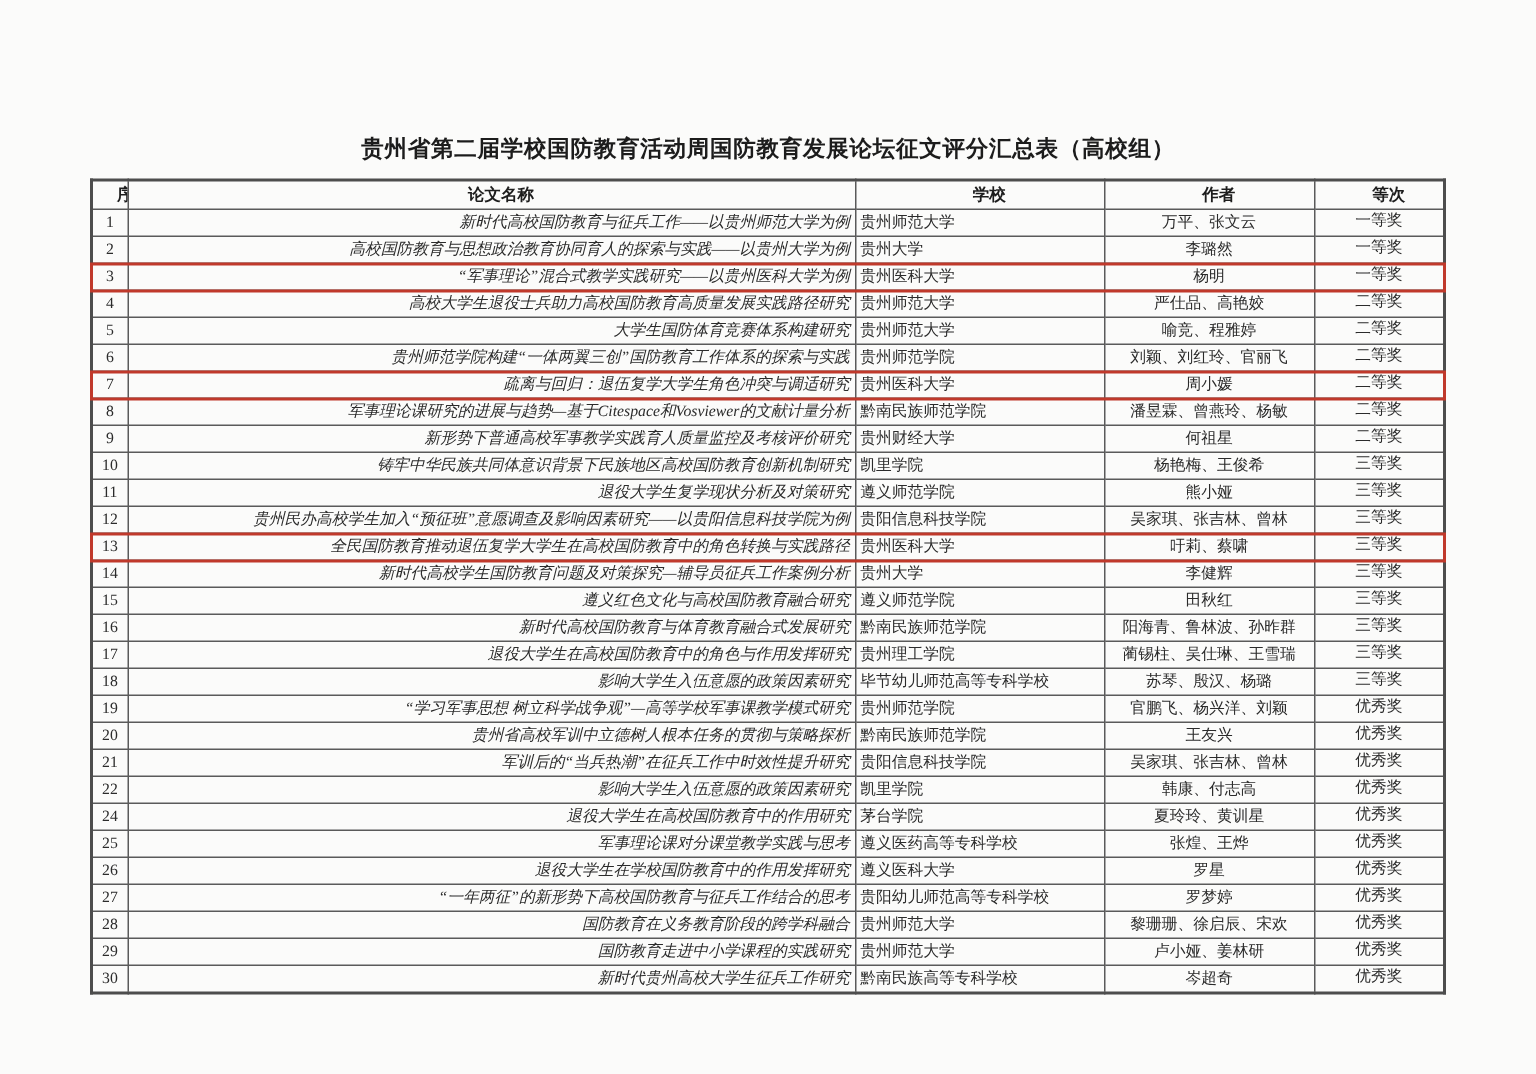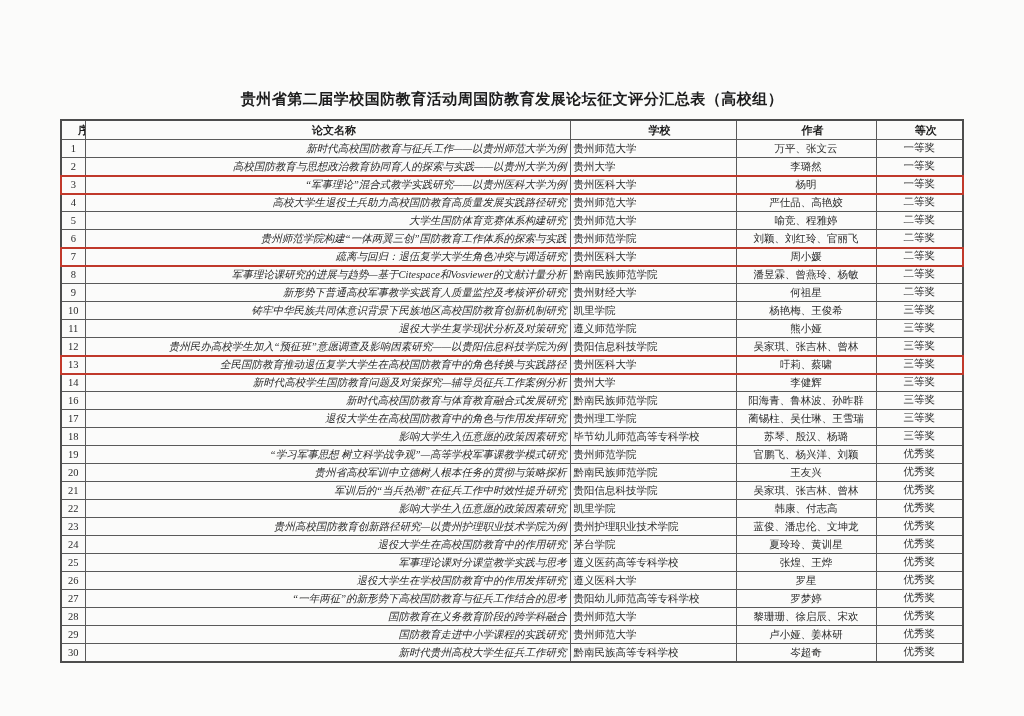--- a/index.html
+++ b/index.html
@@ -182,20 +182,27 @@
           <td class="c-award">三等奖</td>
         </tr>
         <tr>
           <td class="c-no">14</td>
           <td class="c-title">新时代高校学生国防教育问题及对策探究—辅导员征兵工作案例分析</td>
           <td class="c-school">贵州大学</td>
           <td class="c-author">李健辉</td>
           <td class="c-award">三等奖</td>
         </tr>
         <tr>
+          <td class="c-no">15</td>
+          <td class="c-title">遵义红色文化与高校国防教育融合研究</td>
+          <td class="c-school">遵义师范学院</td>
+          <td class="c-author">田秋红</td>
+          <td class="c-award">三等奖</td>
+        </tr>
+        <tr>
           <td class="c-no">16</td>
           <td class="c-title">新时代高校国防教育与体育教育融合式发展研究</td>
           <td class="c-school">黔南民族师范学院</td>
           <td class="c-author">阳海青、鲁林波、孙昨群</td>
           <td class="c-award">三等奖</td>
         </tr>
         <tr>
           <td class="c-no">17</td>
           <td class="c-title">退役大学生在高校国防教育中的角色与作用发挥研究</td>
           <td class="c-school">贵州理工学院</td>
@@ -228,27 +235,20 @@
           <td class="c-title">军训后的“当兵热潮”在征兵工作中时效性提升研究</td>
           <td class="c-school">贵阳信息科技学院</td>
           <td class="c-author">吴家琪、张吉林、曾林</td>
           <td class="c-award">优秀奖</td>
         </tr>
         <tr>
           <td class="c-no">22</td>
           <td class="c-title">影响大学生入伍意愿的政策因素研究</td>
           <td class="c-school">凯里学院</td>
           <td class="c-author">韩康、付志高</td>
-          <td class="c-award">优秀奖</td>
-        </tr>
-        <tr>
-          <td class="c-no">23</td>
-          <td class="c-title">贵州高校国防教育创新路径研究—以贵州护理职业技术学院为例</td>
-          <td class="c-school">贵州护理职业技术学院</td>
-          <td class="c-author">蓝俊、潘忠伦、文坤龙</td>
           <td class="c-award">优秀奖</td>
         </tr>
         <tr>
           <td class="c-no">24</td>
           <td class="c-title">退役大学生在高校国防教育中的作用研究</td>
           <td class="c-school">茅台学院</td>
           <td class="c-author">夏玲玲、黄训星</td>
           <td class="c-award">优秀奖</td>
         </tr>
         <tr>

